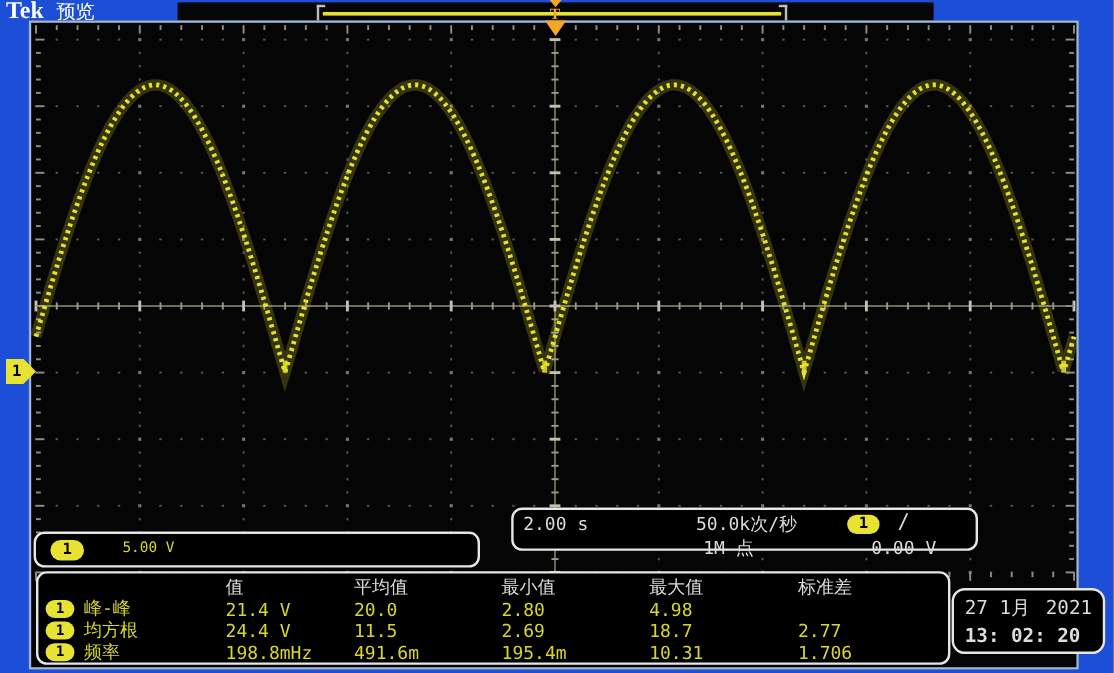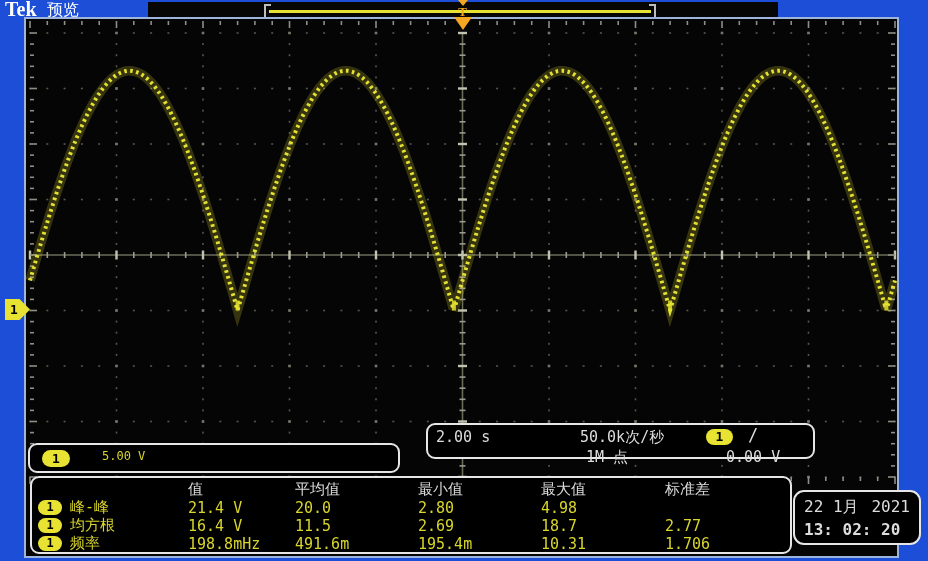--- a/index.html
+++ b/index.html
@@ -1197,40 +1197,40 @@
       <span>21.4 V</span>
       <span>20.0</span>
       <span>2.80</span>
       <span>4.98</span>
     </div>
     <div class="mrow">
       <span class="mlabel">
         <span class="badge">1</span>
         <span>均方根</span>
       </span>
-      <span>16.4 V</span>
+      <span>24.4 V</span>
       <span>11.5</span>
       <span>2.69</span>
       <span>18.7</span>
       <span>2.77</span>
     </div>
     <div class="mrow">
       <span class="mlabel">
         <span class="badge">1</span>
         <span>频率</span>
       </span>
       <span>198.8mHz</span>
       <span>491.6m</span>
       <span>195.4m</span>
       <span>10.31</span>
       <span>1.706</span>
     </div>
   </div>
 
   <div class="robox dt-box">
     <div class="dt-line1">
-      <span>22 1月</span>
+      <span>27 1月</span>
       <span>2021</span>
     </div>
     <div class="dt-line2">13: 02: 20</div>
   </div>
 
 </div>
 
 </body></html>

